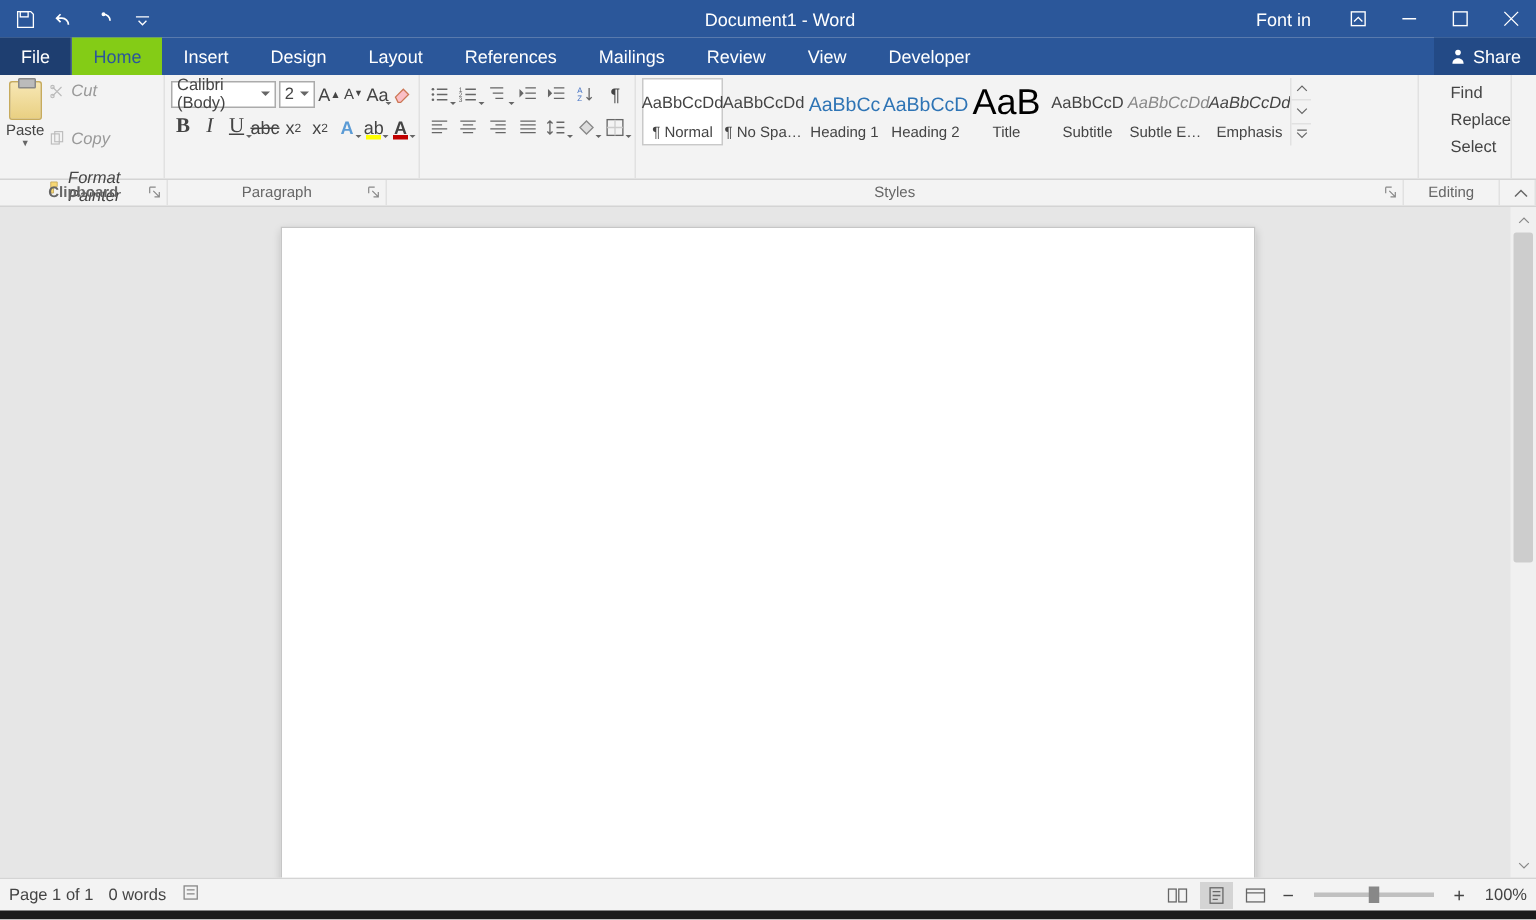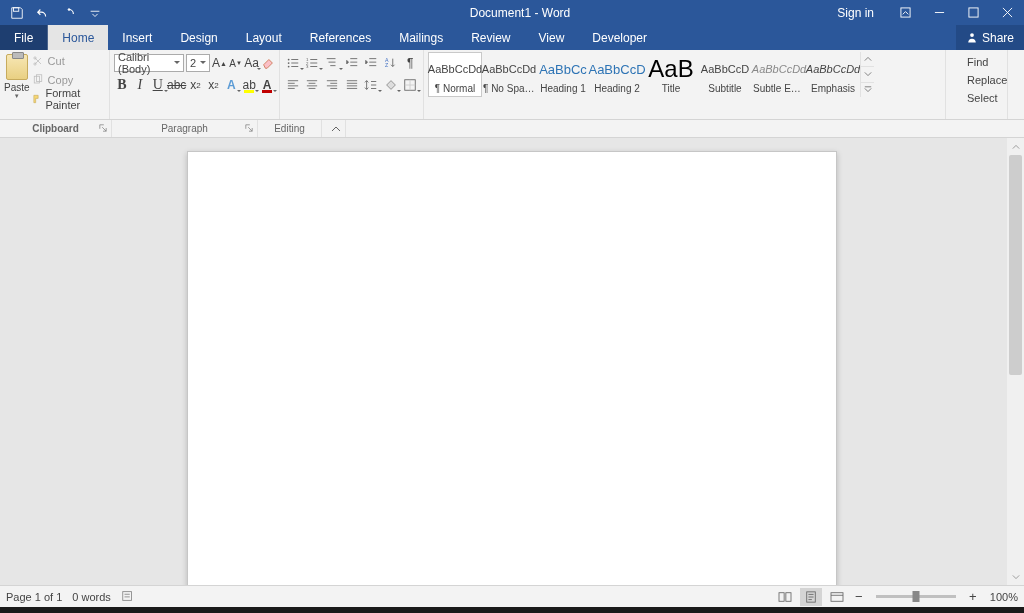--- a/index.html
+++ b/index.html
@@ -13,42 +13,42 @@
 .titlebar .title { position: absolute; left: 50%; transform: translateX(-50%); padding-left: 16px; }
 .titlebar .right { margin-left: auto; display: flex; align-items: center; }
 .titlebar .right .signin { padding: 0 14px; cursor: pointer; }
 .titlebar .right .winbtn { width: 34px; height: 25px; display: flex; align-items: center; justify-content: center; cursor: pointer; }
 .titlebar .right .winbtn svg { width: 11px; height: 11px; stroke: #fff; fill: none; }
 
 
 .tabs { background: #2b579a; height: 25px; display: flex; color: #fff; font-size: 12px; position: relative; }
 .tab { padding: 0 14px; display: flex; align-items: center; cursor: pointer; }
 .tab.file { background: #1e3e70; border-right: 1px solid rgba(255,255,255,0.2); }
-.tab.active { background: #e5e5e5; color: #2b579a; }
+.tab.active { background: #84cc16; color: #2b579a; }
 .tell-me { display: flex; align-items: center; gap: 4px; color: #cdd9eb; padding-left: 10px; cursor: text; }
 .tell-me svg { width: 12px; height: 12px; fill: none; stroke: #cdd9eb; }
 .share { margin-left: auto; display: flex; align-items: center; gap: 4px; padding: 0 10px; background: #234a86; cursor: pointer; }
 .share svg { width: 12px; height: 12px; fill: #fff; }
 
 
 .ribbon { background: #f3f3f3; height: 70px; display: flex; border-bottom: 1px solid #d4d4d4; position: relative; font-size: 11px; color: #444; }
 .group { border-right: 1px solid #e1e1e1; display: flex; flex-direction: column; padding: 2px 4px 0; }
 .group-label-row { background: #f3f3f3; height: 18px; display: flex; border-bottom: 1px solid #d4d4d4; font-size: 10px; color: #666; }
 .group-label { border-right: 1px solid #e1e1e1; display: flex; align-items: center; justify-content: center; position: relative; }
 .group-label .launcher { position: absolute; right: 2px; top: 2px; width: 12px; height: 12px; cursor: pointer; display: flex; align-items: center; justify-content: center; }
 .group-label .launcher svg { width: 8px; height: 8px; stroke: #888; fill: none; }
 
 
 .clipboard-body { display: flex; }
 .paste-big { width: 30px; display: flex; flex-direction: column; align-items: center; justify-content: flex-start; padding-top: 2px; cursor: pointer; }
 .paste-big .icon { width: 22px; height: 26px; background: linear-gradient(#f7e7b5, #e9d082); border: 1px solid #c7ab5d; border-radius: 2px; position: relative; }
 .paste-big .icon::before { content: ""; position: absolute; top: -3px; left: 5px; width: 10px; height: 5px; background: #bbb; border: 1px solid #888; border-radius: 1px; }
 .paste-big .lbl { font-size: 10px; margin-top: 2px; }
 .paste-big .arrow { font-size: 6px; color: #666; }
-.clip-list { display: flex; flex-direction: column; gap: 1px; padding-left: 2px; }
+.clip-list { display: flex; flex-direction: column; gap: 14px; padding-left: 2px; font-style: italic; }
 .clip-item { display: flex; align-items: center; gap: 4px; height: 18px; cursor: pointer; font-size: 11px; color: #999; }
 .clip-item.enabled { color: #444; }
 .clip-item svg { width: 12px; height: 12px; }
 
 
 .font-body { display: flex; flex-direction: column; gap: 4px; padding-top: 2px; }
 .font-row { display: flex; align-items: center; gap: 2px; }
 .font-name { width: 92px; height: 18px; border: 1px solid #ababab; background: #fff; font-size: 11px; padding: 0 3px; display: flex; align-items: center; cursor: pointer; position: relative; }
 .font-name::after { content: ""; position: absolute; right: 3px; top: 6px; border: 3px solid transparent; border-top-color: #666; }
 .font-size { width: 30px; height: 18px; border: 1px solid #ababab; background: #fff; font-size: 11px; padding: 0 3px; display: flex; align-items: center; cursor: pointer; position: relative; }
@@ -144,21 +144,21 @@
         </svg>
       </div>
     <div class="qat-btn">
         <svg viewBox="0 0 16 16">
           <path d="M3 6h10M5 9l3 3 3-3" fill="none" stroke="#fff"></path>
         </svg>
       </div>
   </div>
   <div class="title">Document1 - Word</div>
   <div class="right">
-    <div class="signin">Sign in</div>
+    <div class="signin">Font in</div>
     <div class="winbtn">
         <svg viewBox="0 0 12 12">
           <rect x="1" y="1" width="10" height="10"></rect>
           <path d="M3 8l3-3 3 3"></path>
         </svg>
       </div>
     <div class="winbtn">
         <svg viewBox="0 0 12 12">
           <path d="M1 6h10"></path>
         </svg>
@@ -451,20 +451,28 @@
       </div>
   </div>
   <div class="group-label gl-para">
     <span>Paragraph</span>
     <div class="launcher">
         <svg viewBox="0 0 10 10">
           <path d="M1 1h5M1 1v5M4 4l5 5M9 5v4H5"></path>
         </svg>
       </div>
   </div>
+  <div class="group-label gl-styles">
+    <span>Styles</span>
+    <div class="launcher">
+        <svg viewBox="0 0 10 10">
+          <path d="M1 1h5M1 1v5M4 4l5 5M9 5v4H5"></path>
+        </svg>
+      </div>
+  </div>
   <div class="group-label gl-edit">
     <span>Editing</span>
   </div>
   <div class="group-label gl-last" style="justify-content:flex-end;padding-right:4px;">
     <svg width="10" height="10" viewBox="0 0 10 10">
         <path d="M1 7l4-4 4 4" stroke="#666" fill="none"></path>
       </svg>
   </div>
 </div>
 

